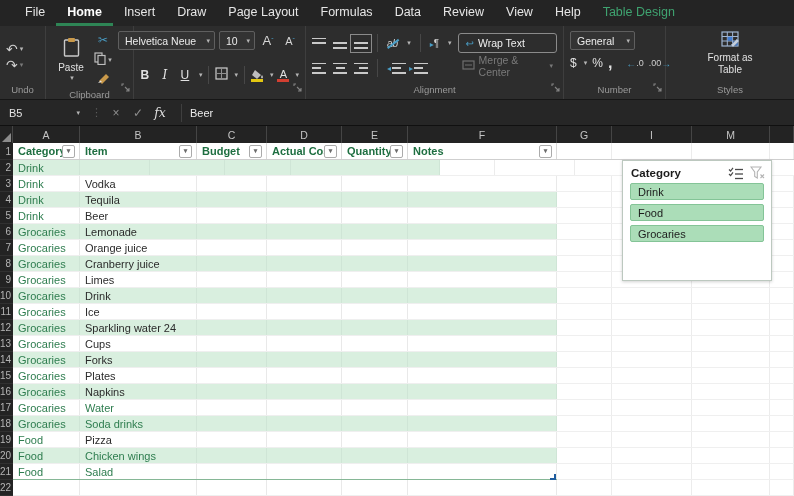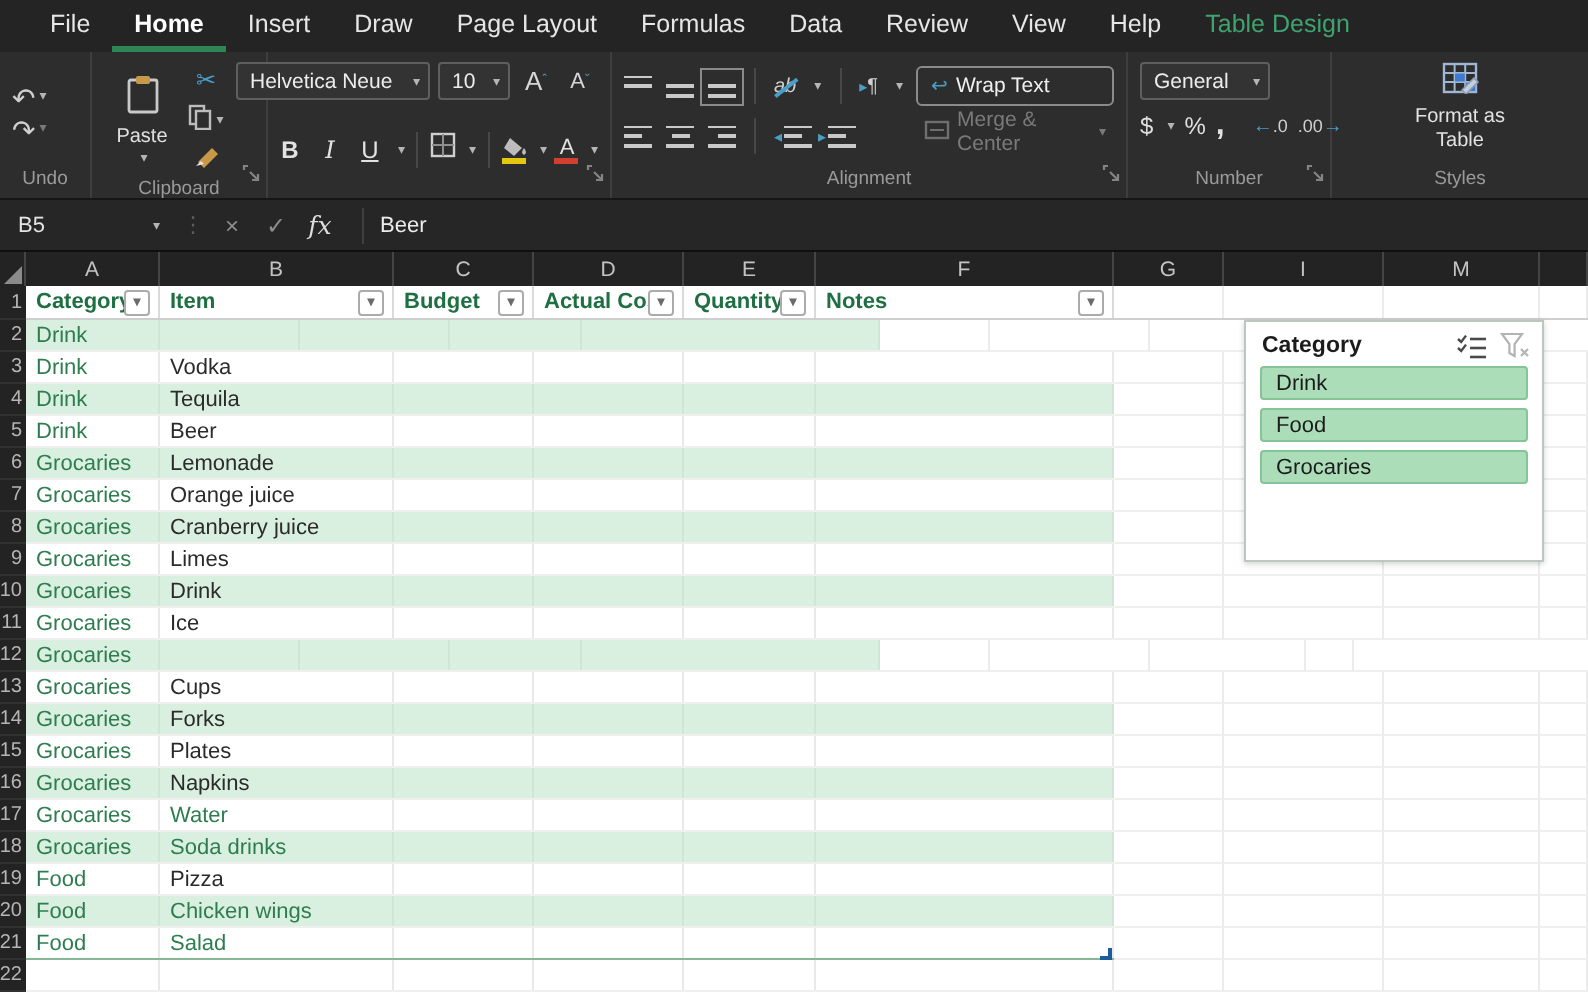--- a/index.html
+++ b/index.html
@@ -567,20 +567,21 @@
           <div class="cell" style="width: 66px;"></div>
           <div class="cell" style="width: 149px;"></div>
           <div class="ghost" style="width: 55px;"></div>
           <div class="ghost" style="width: 80px;"></div>
           <div class="ghost" style="width: 78px;"></div>
           <div class="ghost" style="width: 24px;"></div>
         </div>
         <div class="srow">
           <div class="rownum">12</div>
           <div class="cell band cat" style="width: 67px;">Grocaries</div>
+          <div class="cell band" style="width: 117px;">Sparkling water 24</div>
           <div class="cell band" style="width: 70px;"></div>
           <div class="cell band" style="width: 75px;"></div>
           <div class="cell band" style="width: 66px;"></div>
           <div class="cell band" style="width: 149px;"></div>
           <div class="ghost" style="width: 55px;"></div>
           <div class="ghost" style="width: 80px;"></div>
           <div class="ghost" style="width: 78px;"></div>
           <div class="ghost" style="width: 24px;"></div>
         </div>
         <div class="srow">

